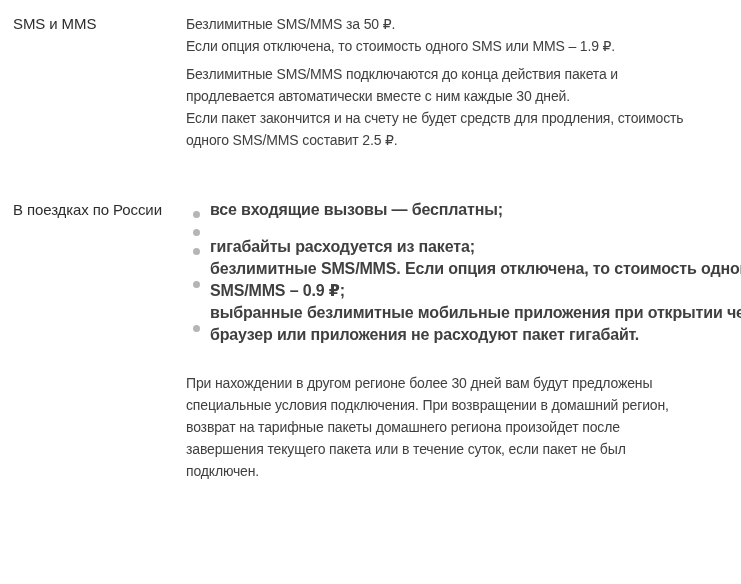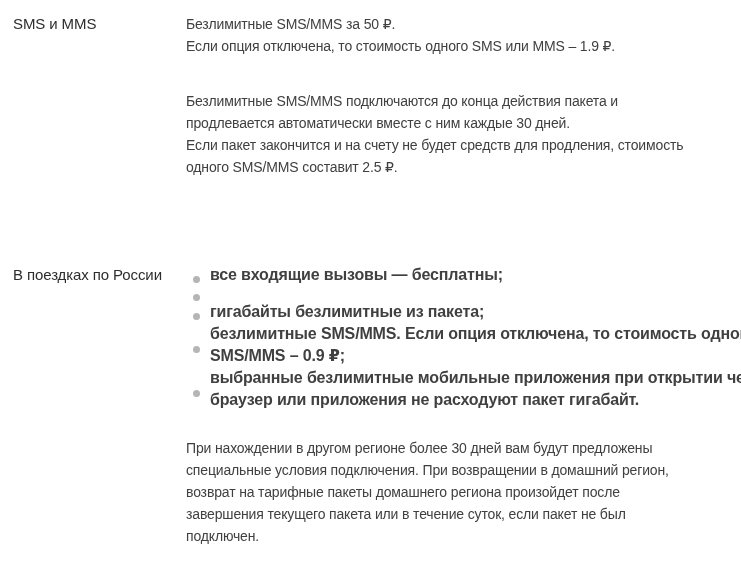--- a/index.html
+++ b/index.html
@@ -11,39 +11,39 @@
     color: var(--body-text, #404040);
     font-family: "Liberation Sans", "DejaVu Sans", sans-serif;
   }
   .page { padding: 13px 0 0 13px; }
 
   .section {
     display: grid;
     grid-template-columns: 173px 1fr;
     align-items: start;
   }
-  .section + .section { margin-top: 86px; }
+  .section + .section { margin-top: 48px; }
 
   .section-label {
     font-size: 15px;
     font-weight: normal;
     line-height: 22px;
     letter-spacing: -0.1px;
     color: var(--label-text, #2d2d2d);
   }
 
   .content { padding-right: 10px; }
 
   .para {
     font-size: 14px;
     line-height: 22px;
     letter-spacing: -0.15px;
     white-space: pre;
   }
-  .para + .para { margin-top: 33px; }
+  .para + .para { margin-top: 6px; }
   .para.outro { margin-top: 26px; }
 
   .bullet-list {
     list-style: none;
     margin: 0;
     padding: 0;
   }
   .bullet-item {
     display: flex;
     align-items: center;
@@ -88,21 +88,21 @@
       <ul class="bullet-list">
         <li class="bullet-item">
           <span class="dot"></span>
           <span class="bullet-text">все входящие вызовы — бесплатны;</span>
         </li>
         <li class="bullet-item">
           <span class="dot"></span>
         </li>
         <li class="bullet-item">
           <span class="dot"></span>
-          <span class="bullet-text">гигабайты безлимитные из пакета;</span>
+          <span class="bullet-text">гигабайты расходуется из пакета;</span>
         </li>
         <li class="bullet-item">
           <span class="dot"></span>
           <span class="bullet-text">безлимитные SMS/MMS. Если опция отключена, то стоимость одного
 SMS/MMS – 0.9 ₽;</span>
         </li>
         <li class="bullet-item">
           <span class="dot"></span>
           <span class="bullet-text">выбранные безлимитные мобильные приложения при открытии через
 браузер или приложения не расходуют пакет гигабайт.</span>

